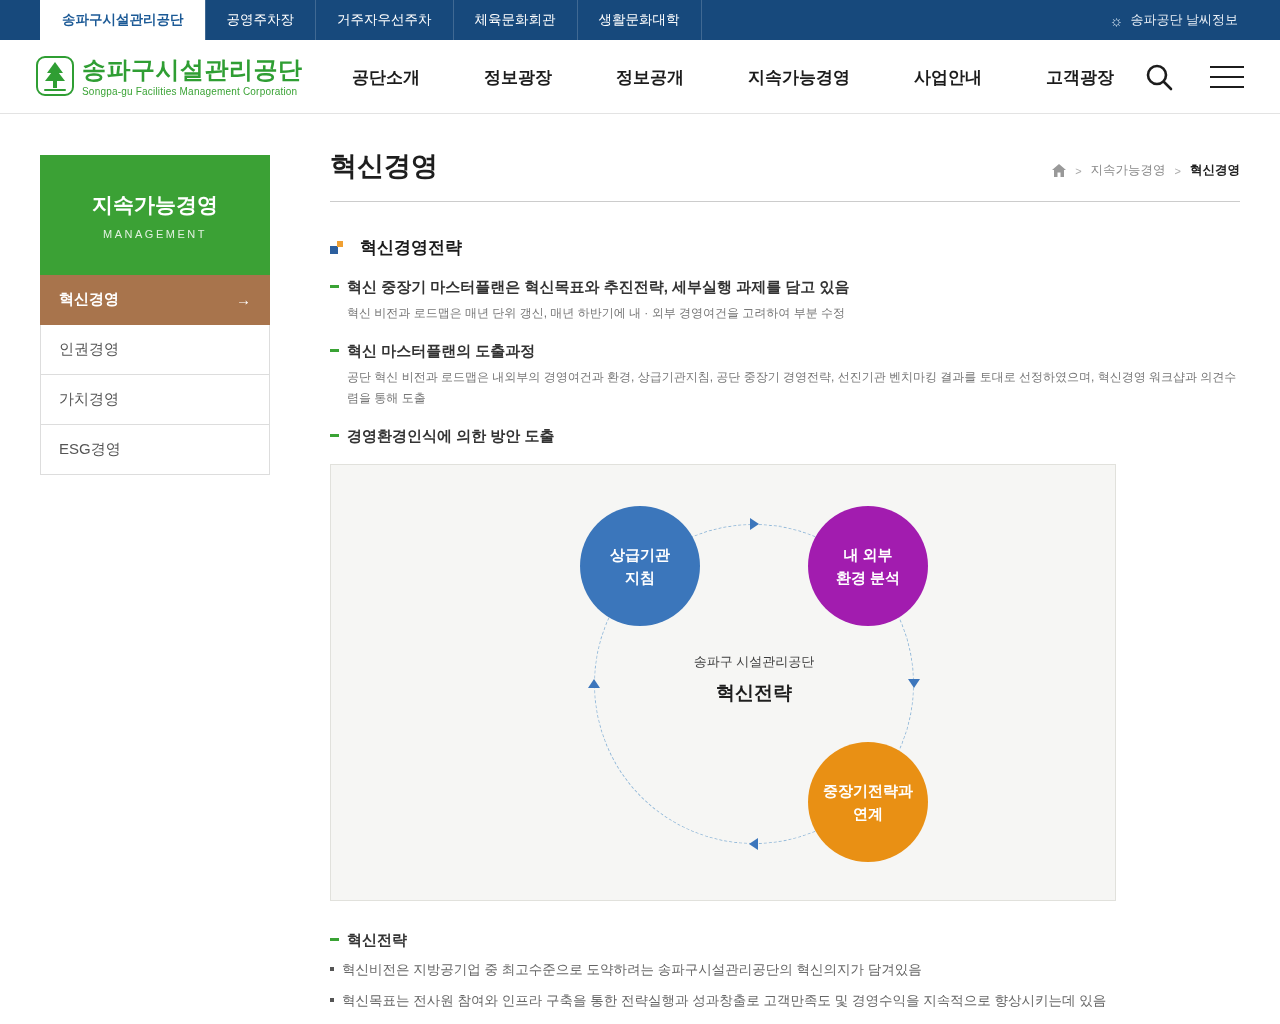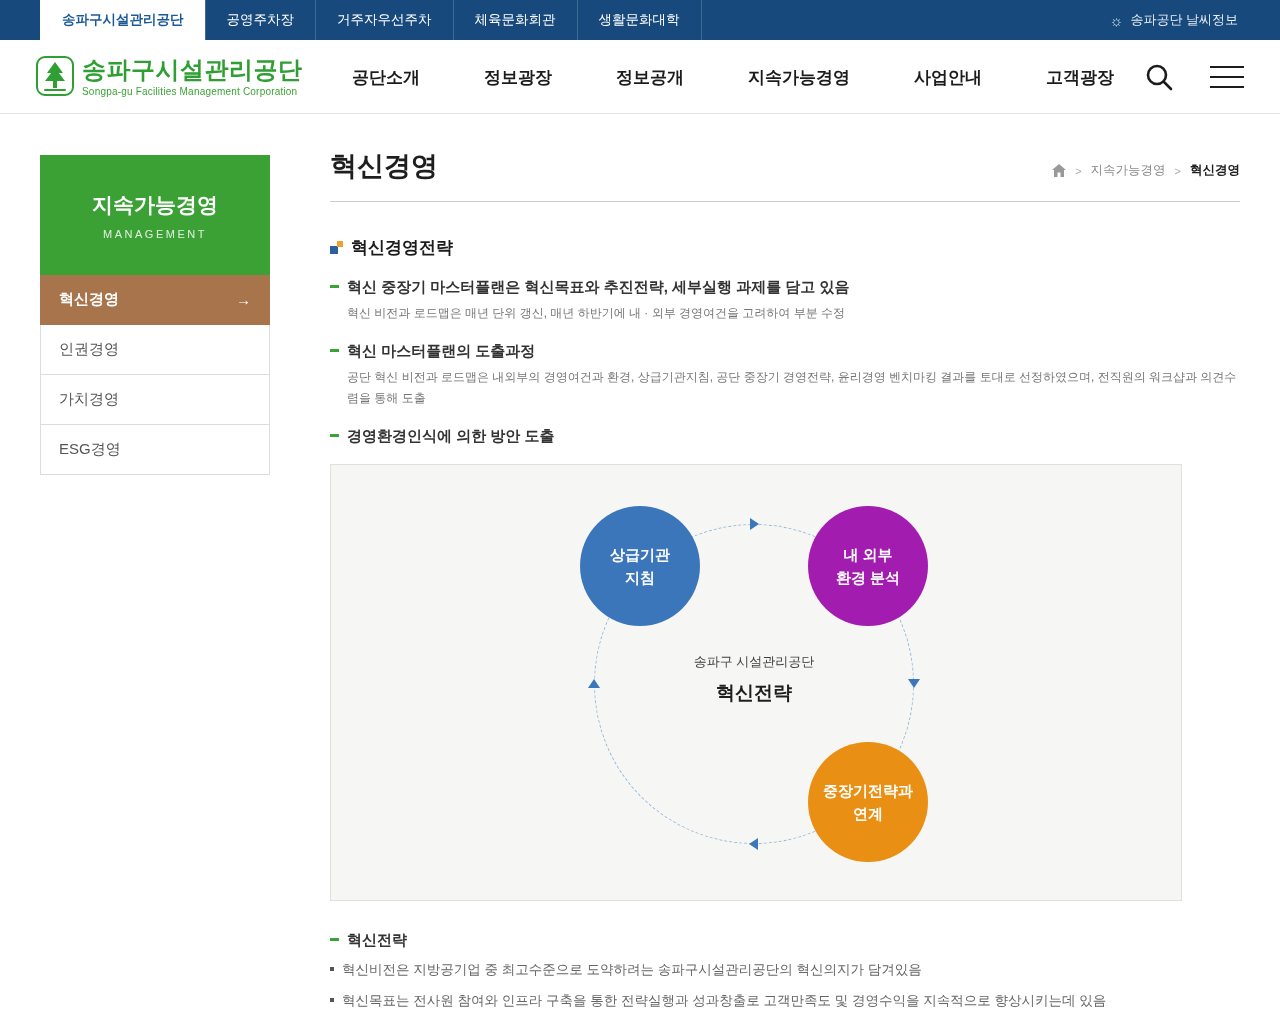--- a/index.html
+++ b/index.html
@@ -50,33 +50,33 @@
   .main { position:absolute; left:330px; top:148px; width:910px; }
   .page-head { display:flex; justify-content:space-between; align-items:flex-end;
     padding-bottom:17px; border-bottom:1px solid #ccc; }
   .page-title { font-size:27px; font-weight:bold; color:#1e1e1e; }
   .breadcrumb { display:flex; align-items:center; gap:9px; font-size:12.5px; color:#888; padding-bottom:5px; }
   .crumb { cursor:pointer; }
   .crumb-sep::before { content:">"; color:#aaa; font-size:11px; }
   .crumb-current { color:#222; font-weight:bold; }
   .home-icon { display:flex; cursor:pointer; }
 
-  .sec-head { display:flex; align-items:center; gap:8px; margin-top:34px;
+  .sec-head { display:flex; align-items:center; gap:17px; margin-top:34px;
     font-size:17px; font-weight:bold; color:#1b1b1b; }
   .sec-icon { position:relative; width:13px; height:13px; flex-shrink:0; }
   .sec-icon::before { content:""; position:absolute; left:0; bottom:0; width:8px; height:8px; background:#2c5f9e; }
   .sec-icon::after  { content:""; position:absolute; right:0; top:0; width:6px; height:6px; background:#f0a032; }
 
   .sub-head { display:flex; align-items:flex-start; gap:8px; margin-top:17px;
     font-size:15px; font-weight:bold; color:#333; line-height:1.4; }
   .sub-head::before { content:""; width:9px; height:3px; background:#3aa335; margin-top:9px; flex-shrink:0; }
   .body-text { margin:6px 0 0 17px; font-size:12px; color:#767676; line-height:1.7; }
 
   
-  .diagram { position:relative; margin-top:18px; width:852px; height:437px;
+  .diagram { position:relative; margin-top:18px; width:786px; height:437px;
     background:#f6f6f4; border:1px solid #e1e1dc; }
   .ring { position:absolute; left:263px; top:59px; width:320px; height:320px;
     border:1px dashed #93b9d9; border-radius:50%; }
   .dg-circle { position:absolute; width:120px; height:120px; border-radius:50%;
     display:flex; flex-direction:column; align-items:center; justify-content:center;
     color:#fff; font-size:15px; font-weight:bold; line-height:1.55; text-align:center; }
   .c0 { left:249px; top:41px;  background:#3b76bb; }
   .c1 { left:477px; top:41px;  background:#a21caf; }
   .c2 { left:249px; top:277px; background:#2ba0c4; }
   .c3 { left:477px; top:277px; background:#e99014; }
@@ -187,21 +187,21 @@
 
   <div class="sec-head">
     <span class="sec-icon"></span>
     <span>혁신경영전략</span>
   </div>
 
   <div class="sub-head">혁신 중장기 마스터플랜은 혁신목표와 추진전략, 세부실행 과제를 담고 있음</div>
   <p class="body-text">혁신 비전과 로드맵은 매년 단위 갱신, 매년 하반기에 내 · 외부 경영여건을 고려하여 부분 수정</p>
 
   <div class="sub-head">혁신 마스터플랜의 도출과정</div>
-  <p class="body-text">공단 혁신 비전과 로드맵은 내외부의 경영여건과 환경, 상급기관지침, 공단 중장기 경영전략, 윤리경영 벤치마킹 결과를 토대로 선정하였으며, 전직원의 워크샵과 의견수렴을 통해 도출</p>
+  <p class="body-text">공단 혁신 비전과 로드맵은 내외부의 경영여건과 환경, 상급기관지침, 공단 중장기 경영전략, 선진기관 벤치마킹 결과를 토대로 선정하였으며, 혁신경영 워크샵과 의견수렴을 통해 도출</p>
 
   <div class="sub-head">경영환경인식에 의한 방안 도출</div>
 
   <div class="diagram">
     <div class="ring"></div>
     <span class="arr arr-top"></span>
     <span class="arr arr-right"></span>
     <span class="arr arr-bottom"></span>
     <span class="arr arr-left"></span>
 

